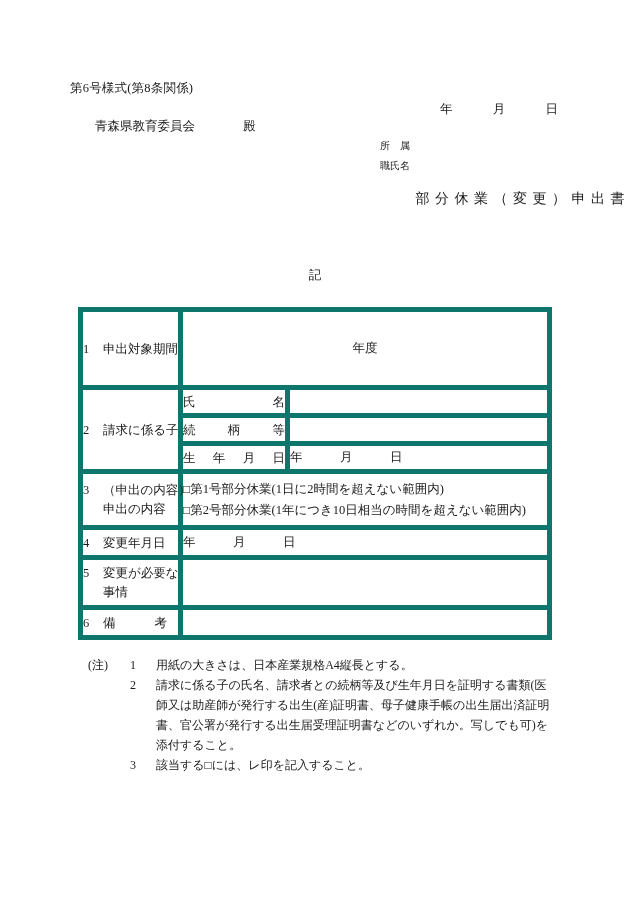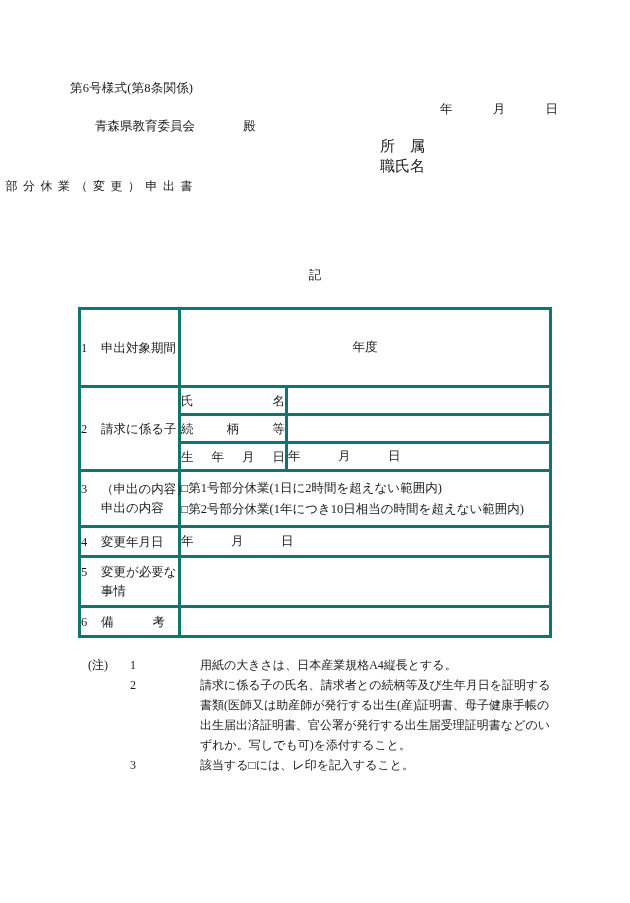--- a/index.html
+++ b/index.html
@@ -48,34 +48,34 @@
     top: 118px;
     font-size: 12.5px;
     white-space: nowrap;
   }
   .addressee .gap { display: inline-block; width: 42px; }
 
   .submitter {
     position: absolute;
     left: 380px;
     top: 136px;
-    font-size: 15px;
+    font-size: 10px;
     line-height: 20px;
     white-space: nowrap;
   }
   .submitter div { white-space: pre; }
 
   
   .doc-title {
     position: absolute;
     left: 0;
-    top: 178px;
-    width: 630px;
-    text-align: left;
-    font-size: 12px;
+    top: 190px;
+    width: 630px;
+    text-align: right;
+    font-size: 14px;
     letter-spacing: 5.5px;
     text-indent: 5.5px;
     white-space: nowrap;
   }
 
   
   .lead {
     position: absolute;
     left: 82px;
     top: 231px;
@@ -97,21 +97,21 @@
   .form-table {
     position: absolute;
     left: 78px;
     top: 307px;
     width: 474px;
     border-collapse: collapse;
     table-layout: fixed;
     font-size: 12.5px;
   }
   .form-table td {
-    border: 3px solid #0f766e;
+    border: 5px solid #0f766e;
     padding: 0;
     vertical-align: middle;
   }
   .col-label   { width: 100px; }
   .col-sublbl  { width: 107px; }
 
   .lbl {
     padding: 0 0 0 8px;
     white-space: pre;
     line-height: 18px;
@@ -163,21 +163,20 @@
     white-space: nowrap;
   }
   .note-num {
     width: 26px;
     flex: 0 0 26px;
     white-space: nowrap;
   }
   .note-body {
     flex: 1 1 auto;
     white-space: normal;
-    margin-left: 44px;
   }
   .note-body.nowrap { white-space: nowrap; }
 </style>
 </head>
 <body>
 
 <div class="page">
 
   <div class="form-number">第6号様式(第8条関係)</div>
 

